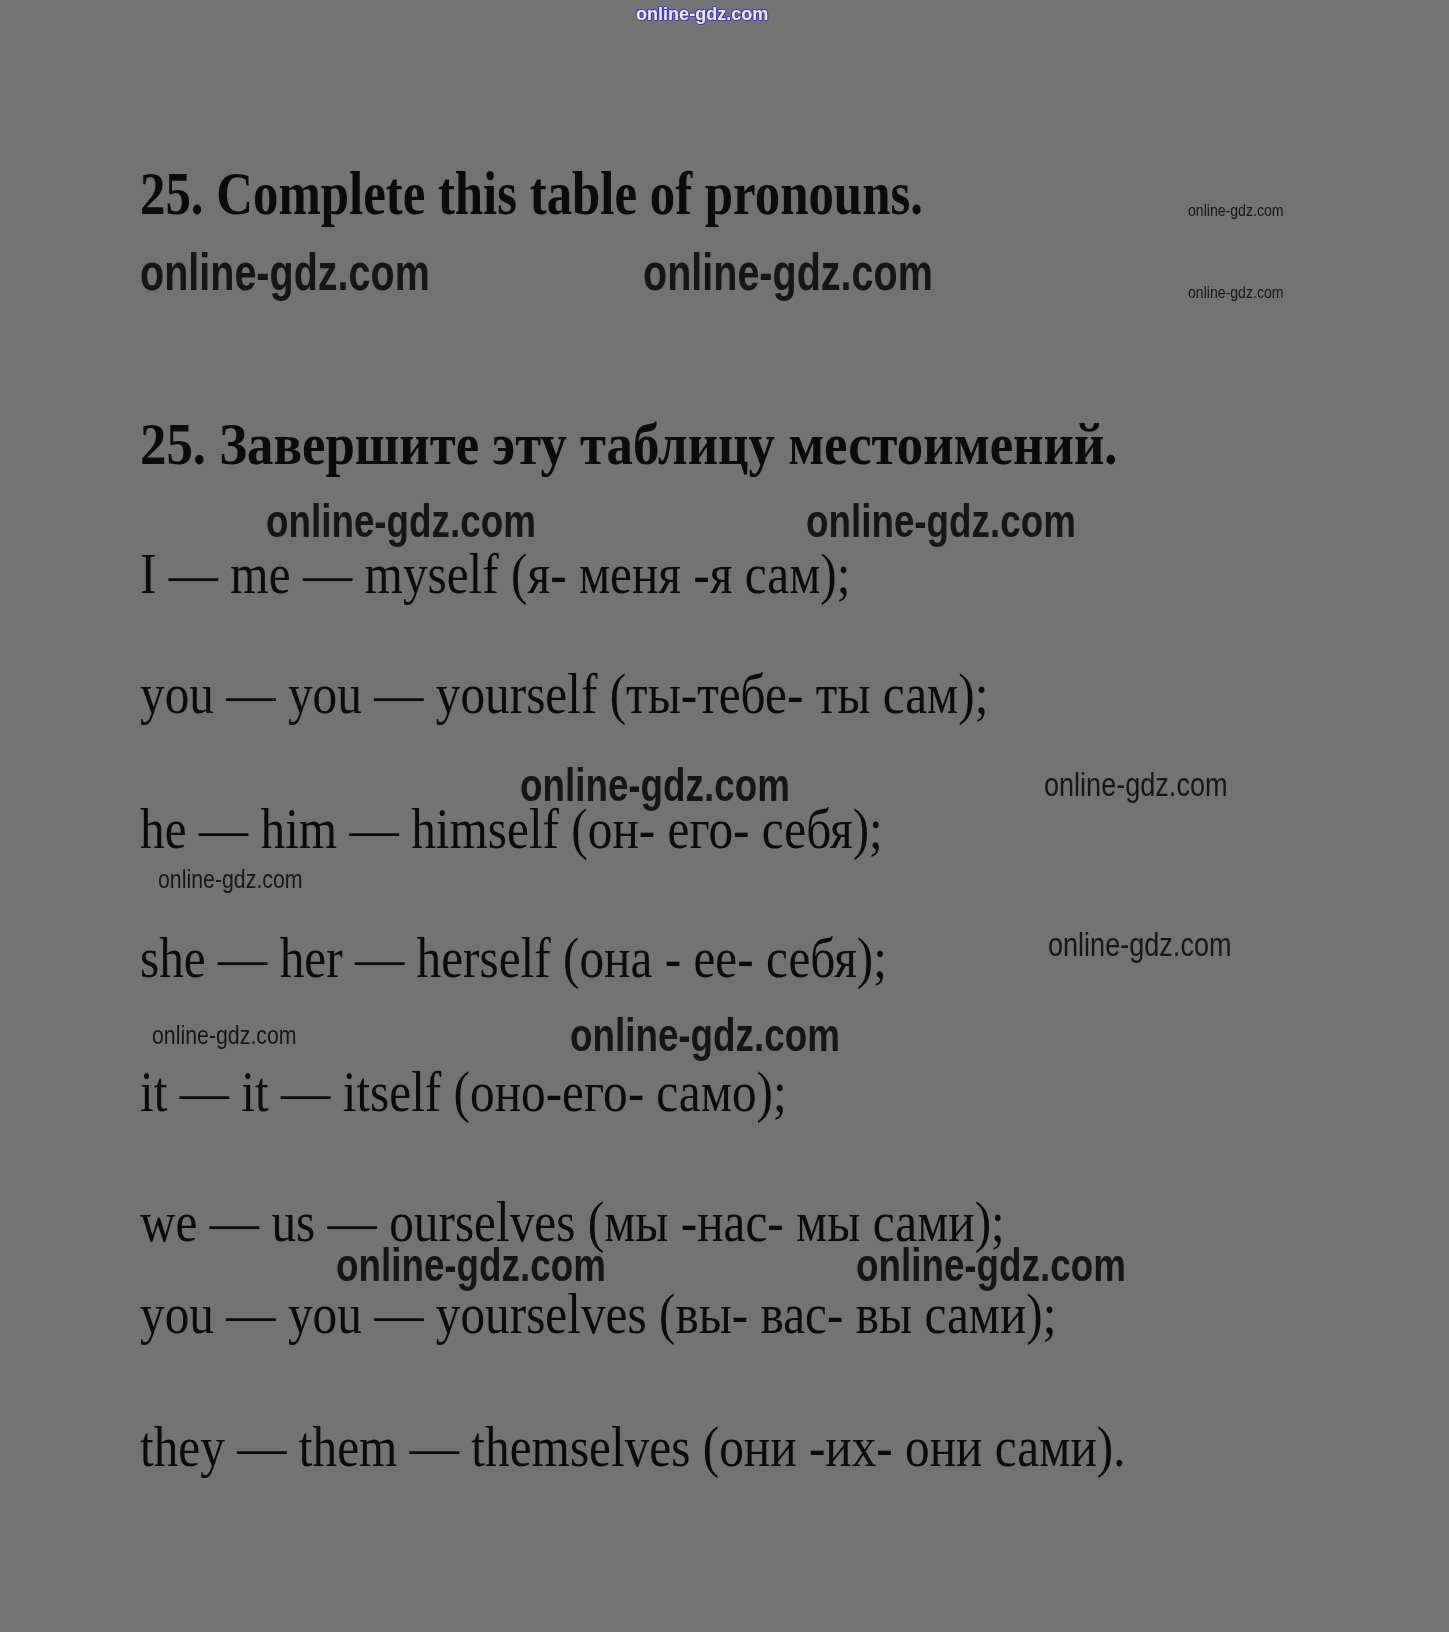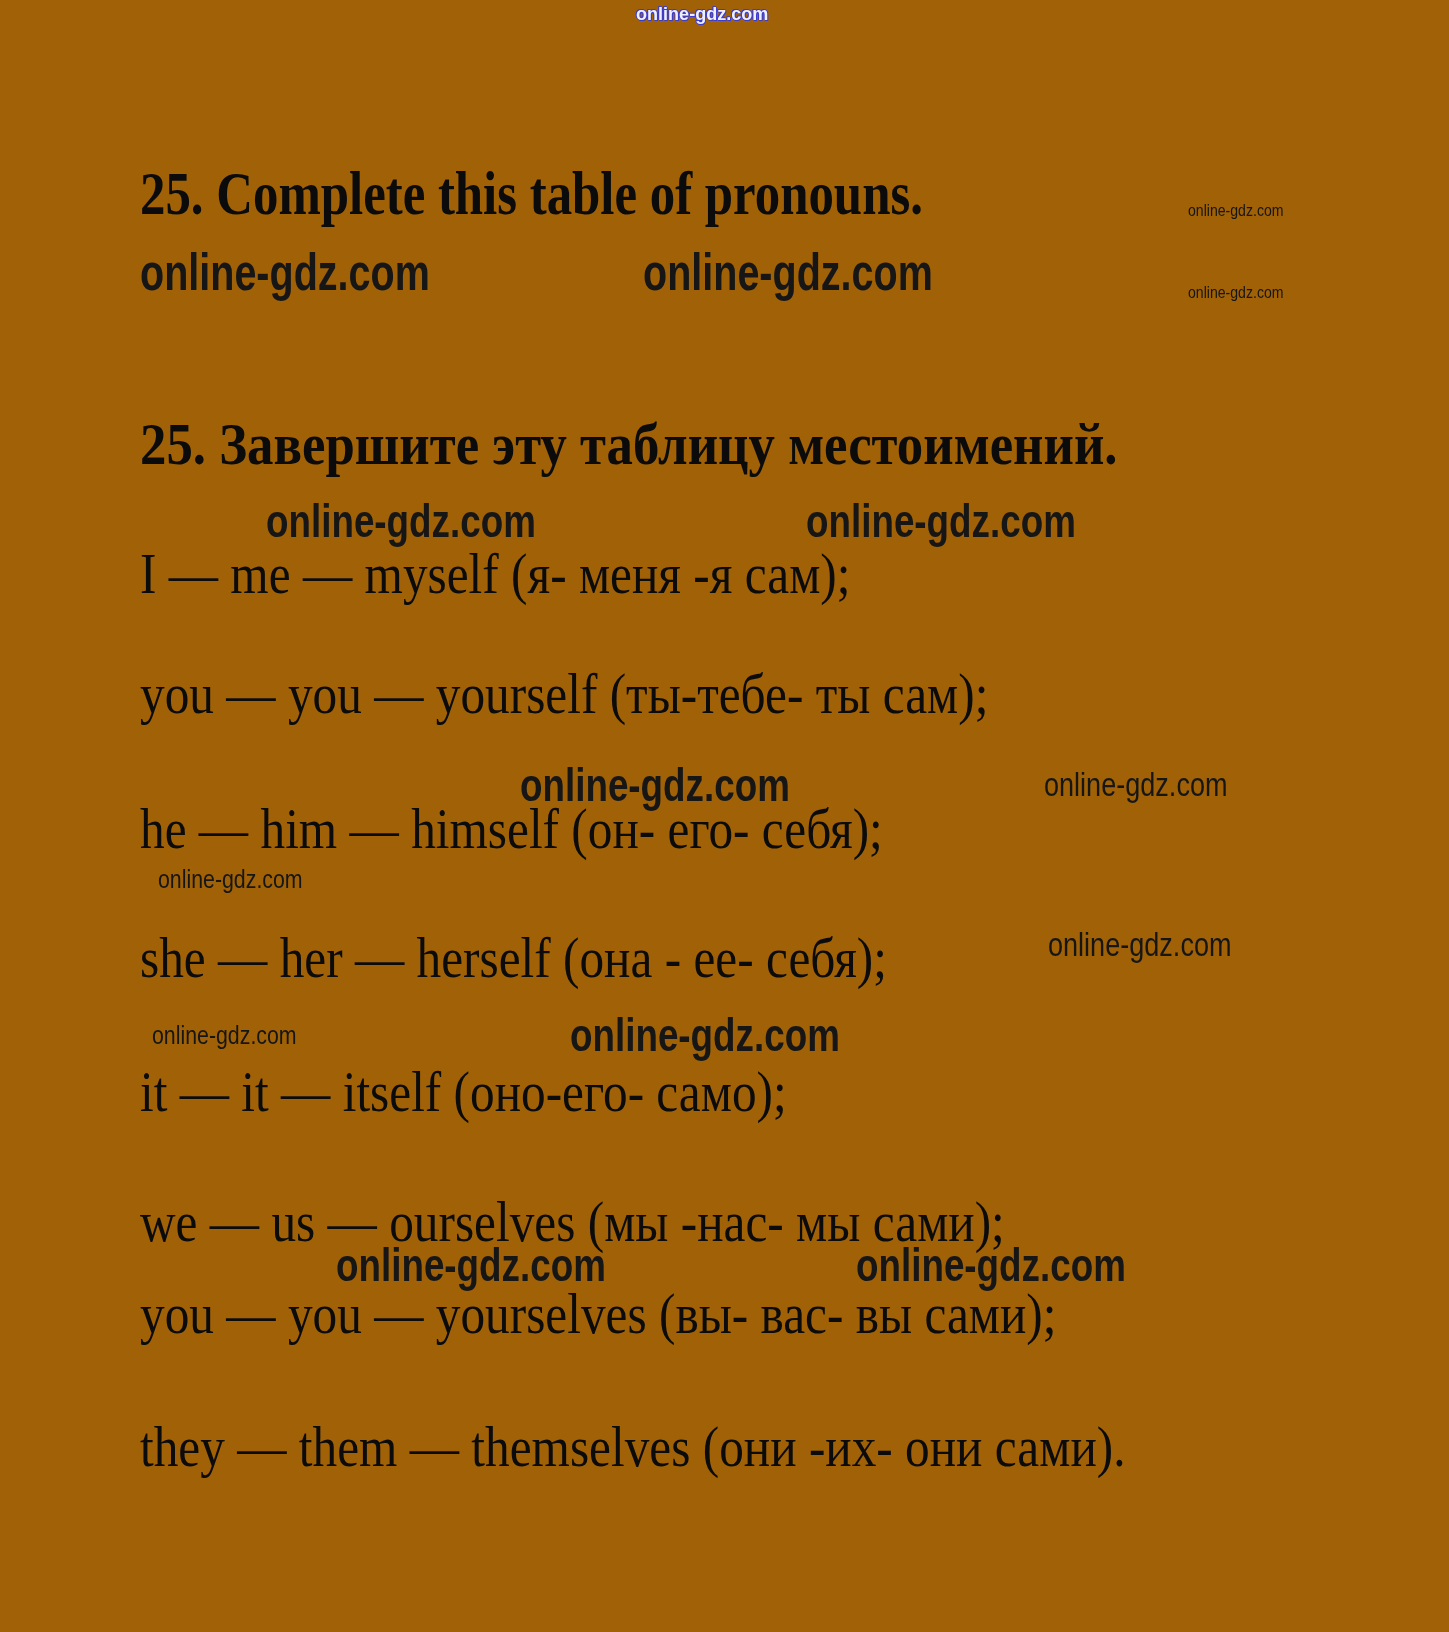--- a/index.html
+++ b/index.html
@@ -4,21 +4,21 @@
 <style>
   html, body {
     margin: 0;
     padding: 0;
     background: #ffffff;
   }
   #page {
     position: relative;
     width: 1449px;
     height: 1632px;
-    background: #a16207;
+    background: #737373;
     overflow: hidden;
     font-family: "Liberation Serif", serif;
   }
 
   
   .h-en, .h-ru, .pline {
     position: absolute;
     left: 140px;
     color: #0b0b0b;
     white-space: nowrap;

